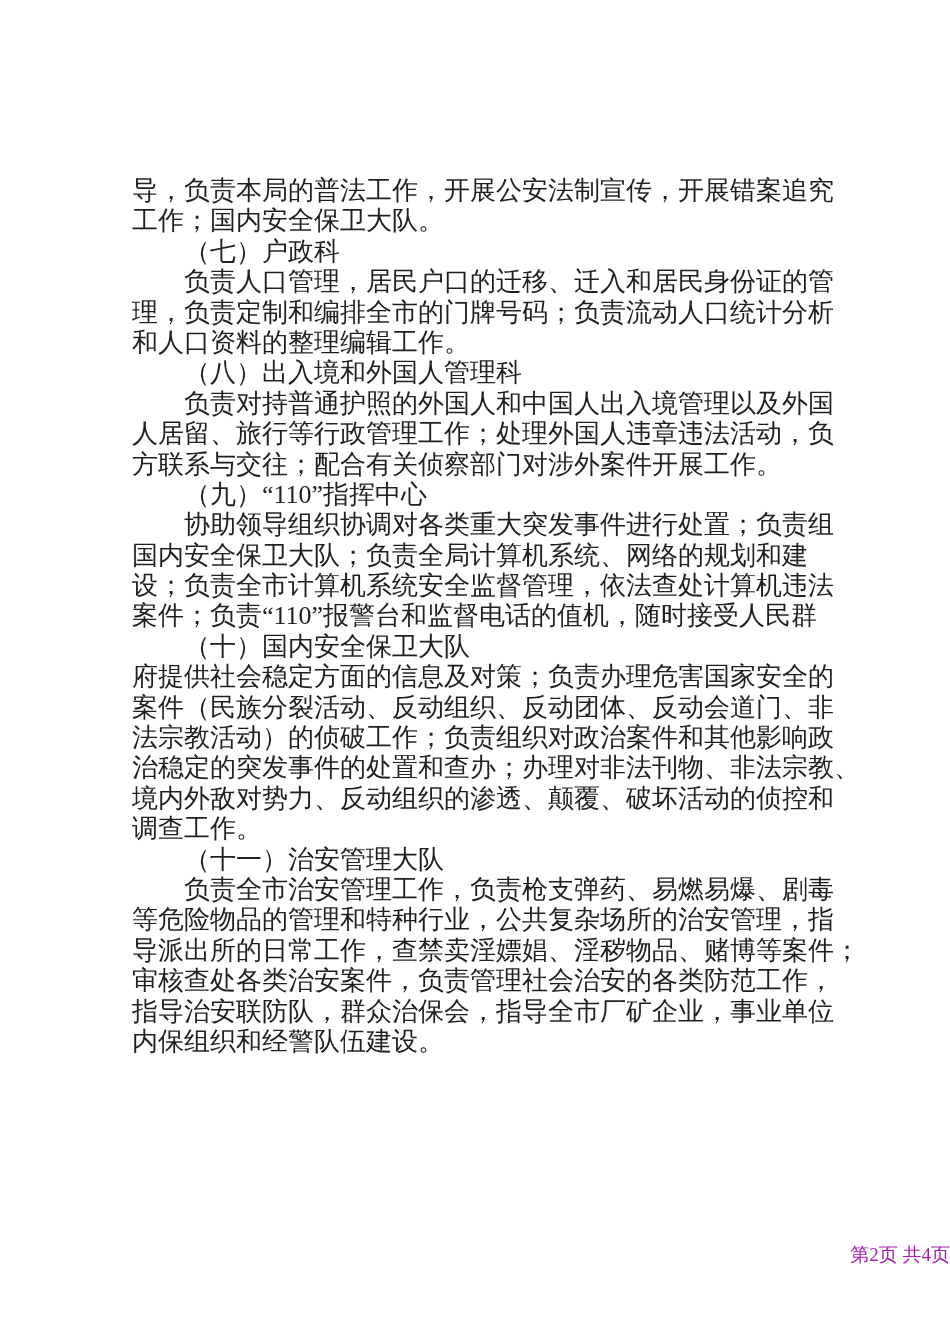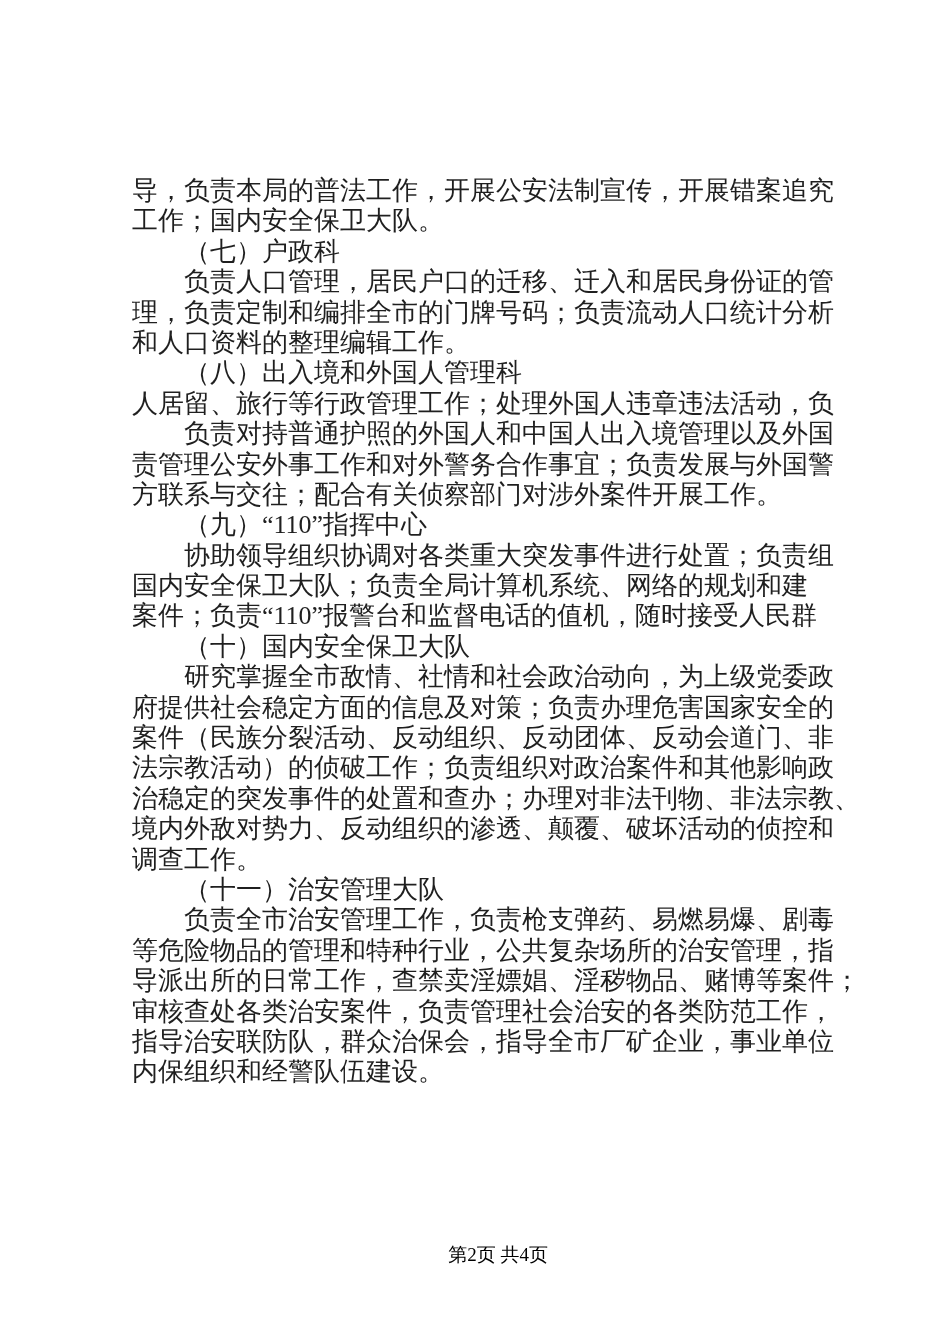--- a/index.html
+++ b/index.html
@@ -30,50 +30,49 @@
     height: 30.4px;
   }
   .text-line.indent {
     padding-left: 52px;
   }
   .page-footer {
     position: absolute;
     left: 0;
     top: 1243px;
     width: 100%;
-    text-align: center;
+    text-align: right;
     font-size: 19px;
     line-height: 24px;
     padding-left: 46px;
     box-sizing: border-box;
-    color: #000000;
+    color: #a21caf;
   }
 </style>
 </head>
 <body>
 
 <div class="page">
   <div class="body-text">
       <div class="text-line">导，负责本局的普法工作，开展公安法制宣传，开展错案追究</div>
       <div class="text-line">工作；国内安全保卫大队。</div>
       <div class="text-line indent">（七）户政科</div>
       <div class="text-line indent">负责人口管理，居民户口的迁移、迁入和居民身份证的管</div>
       <div class="text-line">理，负责定制和编排全市的门牌号码；负责流动人口统计分析</div>
       <div class="text-line">和人口资料的整理编辑工作。</div>
       <div class="text-line indent">（八）出入境和外国人管理科</div>
+      <div class="text-line indent">负责对持普通护照的外国人和中国人出入境管理以及外国</div>
       <div class="text-line">人居留、旅行等行政管理工作；处理外国人违章违法活动，负</div>
-      <div class="text-line indent">负责对持普通护照的外国人和中国人出入境管理以及外国</div>
-      <div class="text-line">责管理公安外事工作和对外警务合作事宜；负责发展与外国警</div>
       <div class="text-line">方联系与交往；配合有关侦察部门对涉外案件开展工作。</div>
       <div class="text-line indent">（九）“110”指挥中心</div>
       <div class="text-line indent">协助领导组织协调对各类重大突发事件进行处置；负责组</div>
       <div class="text-line">国内安全保卫大队；负责全局计算机系统、网络的规划和建</div>
+      <div class="text-line">设；负责全市计算机系统安全监督管理，依法查处计算机违法</div>
       <div class="text-line">案件；负责“110”报警台和监督电话的值机，随时接受人民群</div>
       <div class="text-line indent">（十）国内安全保卫大队</div>
-      <div class="text-line indent">研究掌握全市敌情、社情和社会政治动向，为上级党委政</div>
       <div class="text-line">府提供社会稳定方面的信息及对策；负责办理危害国家安全的</div>
       <div class="text-line">案件（民族分裂活动、反动组织、反动团体、反动会道门、非</div>
       <div class="text-line">法宗教活动）的侦破工作；负责组织对政治案件和其他影响政</div>
       <div class="text-line">治稳定的突发事件的处置和查办；办理对非法刊物、非法宗教、</div>
       <div class="text-line">境内外敌对势力、反动组织的渗透、颠覆、破坏活动的侦控和</div>
       <div class="text-line">调查工作。</div>
       <div class="text-line indent">（十一）治安管理大队</div>
       <div class="text-line indent">负责全市治安管理工作，负责枪支弹药、易燃易爆、剧毒</div>
       <div class="text-line">等危险物品的管理和特种行业，公共复杂场所的治安管理，指</div>
       <div class="text-line">导派出所的日常工作，查禁卖淫嫖娼、淫秽物品、赌博等案件；</div>

